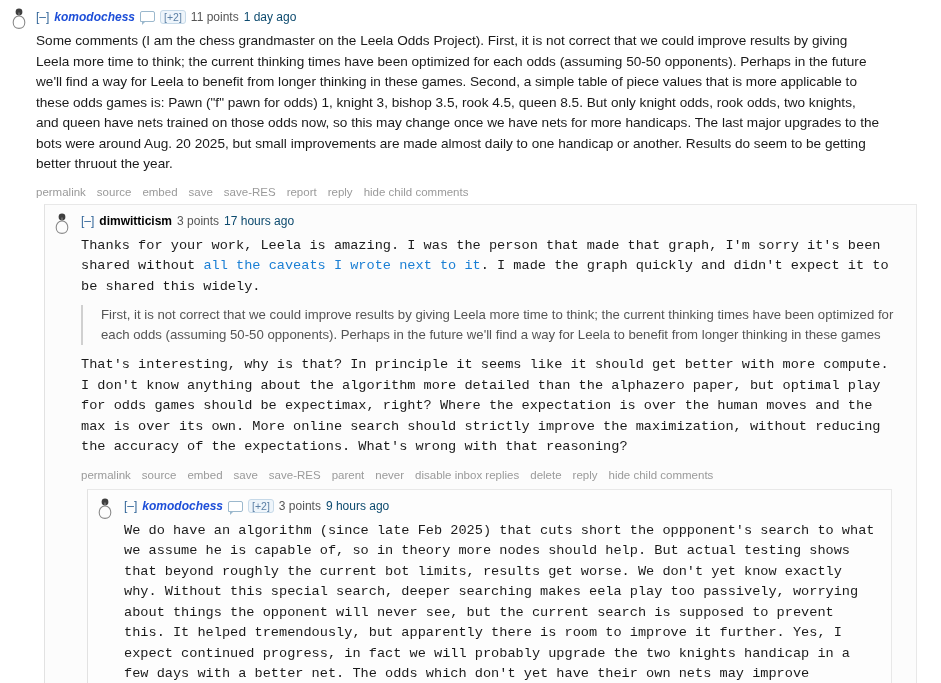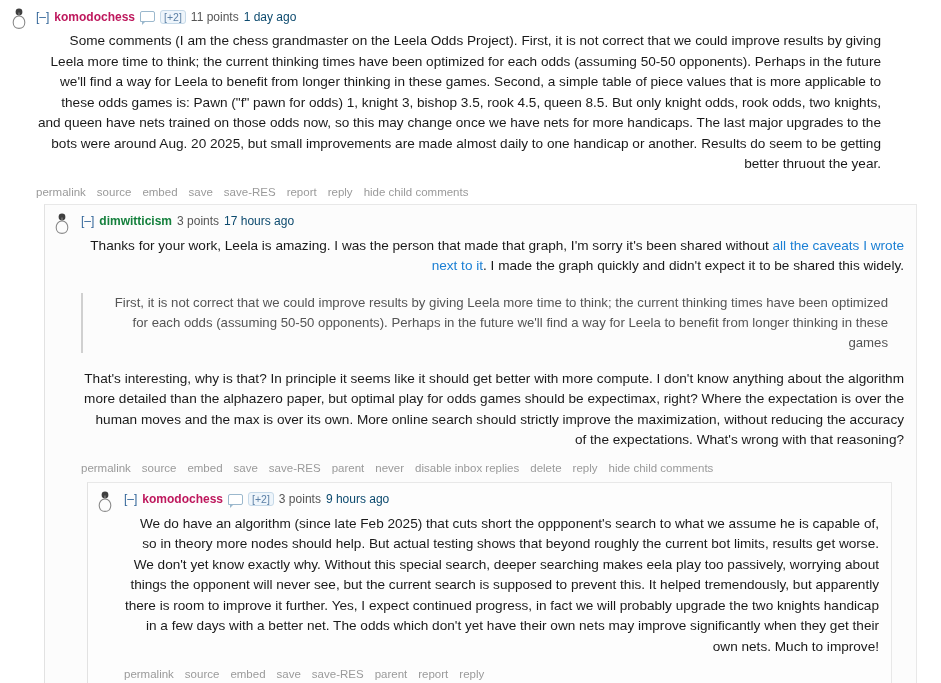--- a/index.html
+++ b/index.html
@@ -49,48 +49,48 @@
     border-bottom: 1px solid #e8e8e8;
     border-right: 1px solid #e8e8e8;
     background: #fdfdfd;
     padding: 8px 12px 6px 10px;
     margin-top: 6px;
     margin-right: 12px;
   }
 
   .body-wrap {
     padding-left: 26px;
-    text-align: right;
   }
 
   
   .tagline {
     font-size: 12px;
     color: #888888;
     line-height: 16px;
     white-space: nowrap;
     display: flex;
     align-items: center;
     gap: 5px;
     padding-left: 26px;
     height: 17px;
   }
   .collapse {
     color: #369;
     cursor: pointer;
     font-size: 12px;
   }
   .author {
-    color: #15803d;
+    color: #000000;
     font-weight: bold;
     font-size: 12px;
     text-decoration: none;
   }
   .author.op {
-    color: #be185d;
+    color: #1d4ed8;
+    font-style: italic;
   }
   .score {
     color: #555555;
     font-size: 12px;
   }
   .score-pill {
     display: inline-block;
     border: 1px solid #c6d9e8;
     background: #eef5fb;
     border-radius: 3px;
@@ -139,38 +139,38 @@
 
   
   p.text {
     margin: 6px 0 8px 0;
     line-height: 20.5px;
     font-size: 13.6px;
     color: #1a1a1a;
     max-width: 845px;
   }
   .comment.root p.text { max-width: 845px; }
-  .comment.nested p.text { max-width: 838px; }
+  .comment.nested p.text { max-width: 838px; font-family: Liberation Mono, monospace; }
   .comment.nested2 p.text { max-width: 812px; }
 
   a.inline {
     color: #1a7fd4;
     text-decoration: none;
   }
 
   blockquote {
     margin: 8px 0 10px 0;
     padding: 0 0 0 10px;
     border-left: 2px solid #d0d0d0;
     color: #555555;
     font-size: 13.2px;
     line-height: 20px;
     max-width: 820px;
   }
-  blockquote p { margin: 16px; }
+  blockquote p { margin: 8px; }
 
   
   .linkbar {
     font-size: 11.5px;
     color: #9a9a9a;
     line-height: 15px;
     display: flex;
     gap: 11px;
     flex-wrap: wrap;
     padding-top: 2px;

